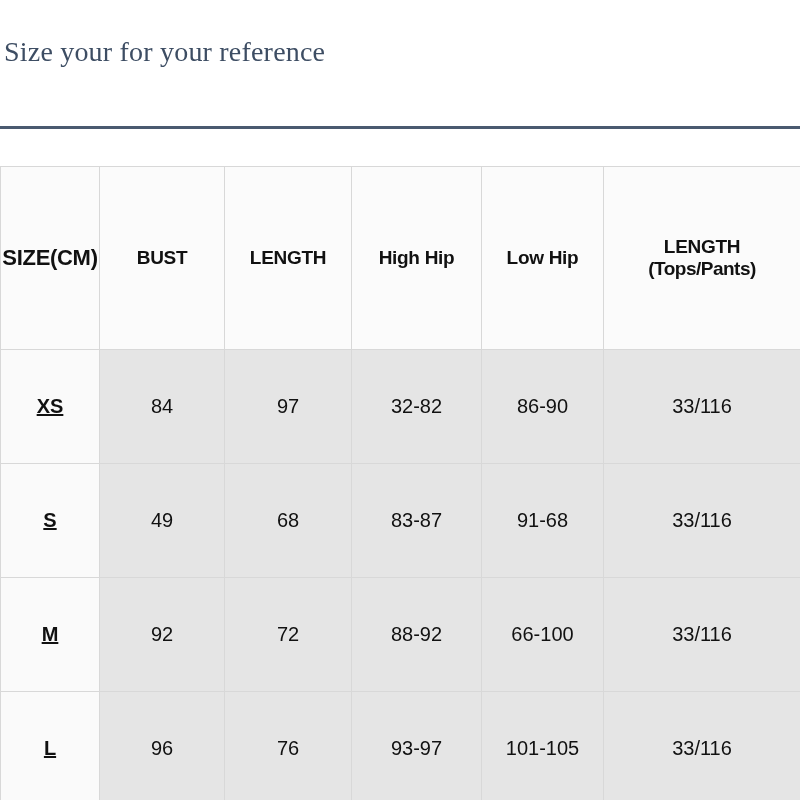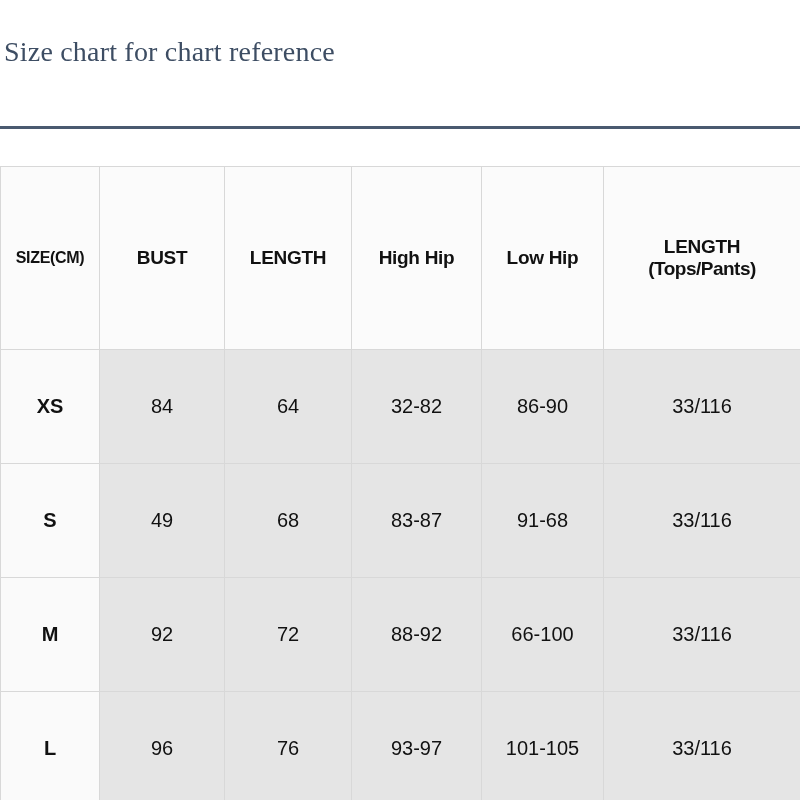--- a/index.html
+++ b/index.html
@@ -56,53 +56,54 @@
   }
   table.size-chart thead th {
     height: 180px;
     font-size: 19px;
     font-weight: bold;
     background: #fbfbfb;
     letter-spacing: -0.3px;
     text-align: center;
   }
   table.size-chart thead th.col-size {
-    font-size: 16px;
+    font-size: 22px;
   }
   table.size-chart thead th .sub {
     display: block;
     font-size: 19px;
     font-weight: bold;
     letter-spacing: -0.5px;
   }
   table.size-chart tbody td {
     height: 111px;
     font-size: 20px;
     font-weight: normal;
     background: #e5e5e5;
   }
   table.size-chart tbody td.row-label {
     font-weight: bold;
     font-size: 20px;
     background: #fafafa;
+    text-decoration: underline;
   }
   
   col.c0 { width: 99px; }
   col.c1 { width: 125px; }
   col.c2 { width: 127px; }
   col.c3 { width: 130px; }
   col.c4 { width: 122px; }
   col.c5 { width: 197px; }
 </style>
 </head>
 <body>
 
 <div id="page">
 
-  <div class="title">Size chart for chart reference</div>
+  <div class="title">Size your for your reference</div>
   <div class="title-rule"></div>
 
   <div class="table-wrap">
     <table class="size-chart">
       <colgroup>
         <col class="c0">
           <col class="c1">
           <col class="c2">
           <col class="c3">
           <col class="c4">
@@ -115,21 +116,21 @@
           <th>LENGTH</th>
           <th>High Hip</th>
           <th>Low Hip</th>
           <th><span>LENGTH</span><span class="sub">(Tops/Pants)</span></th>
         </tr>
       </thead>
       <tbody>
         <tr>
           <td class="row-label">XS</td>
           <td>84</td>
-          <td>64</td>
+          <td>97</td>
           <td>32-82</td>
           <td>86-90</td>
           <td>33/116</td>
         </tr>
         <tr>
           <td class="row-label">S</td>
           <td>49</td>
           <td>68</td>
           <td>83-87</td>
           <td>91-68</td>

